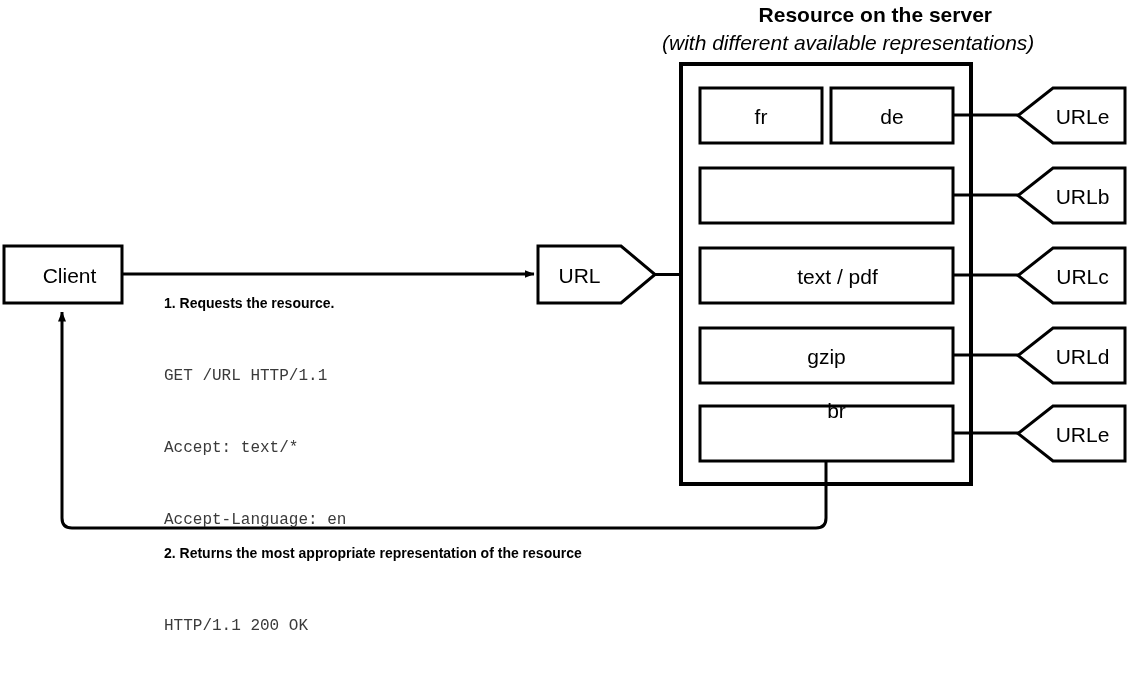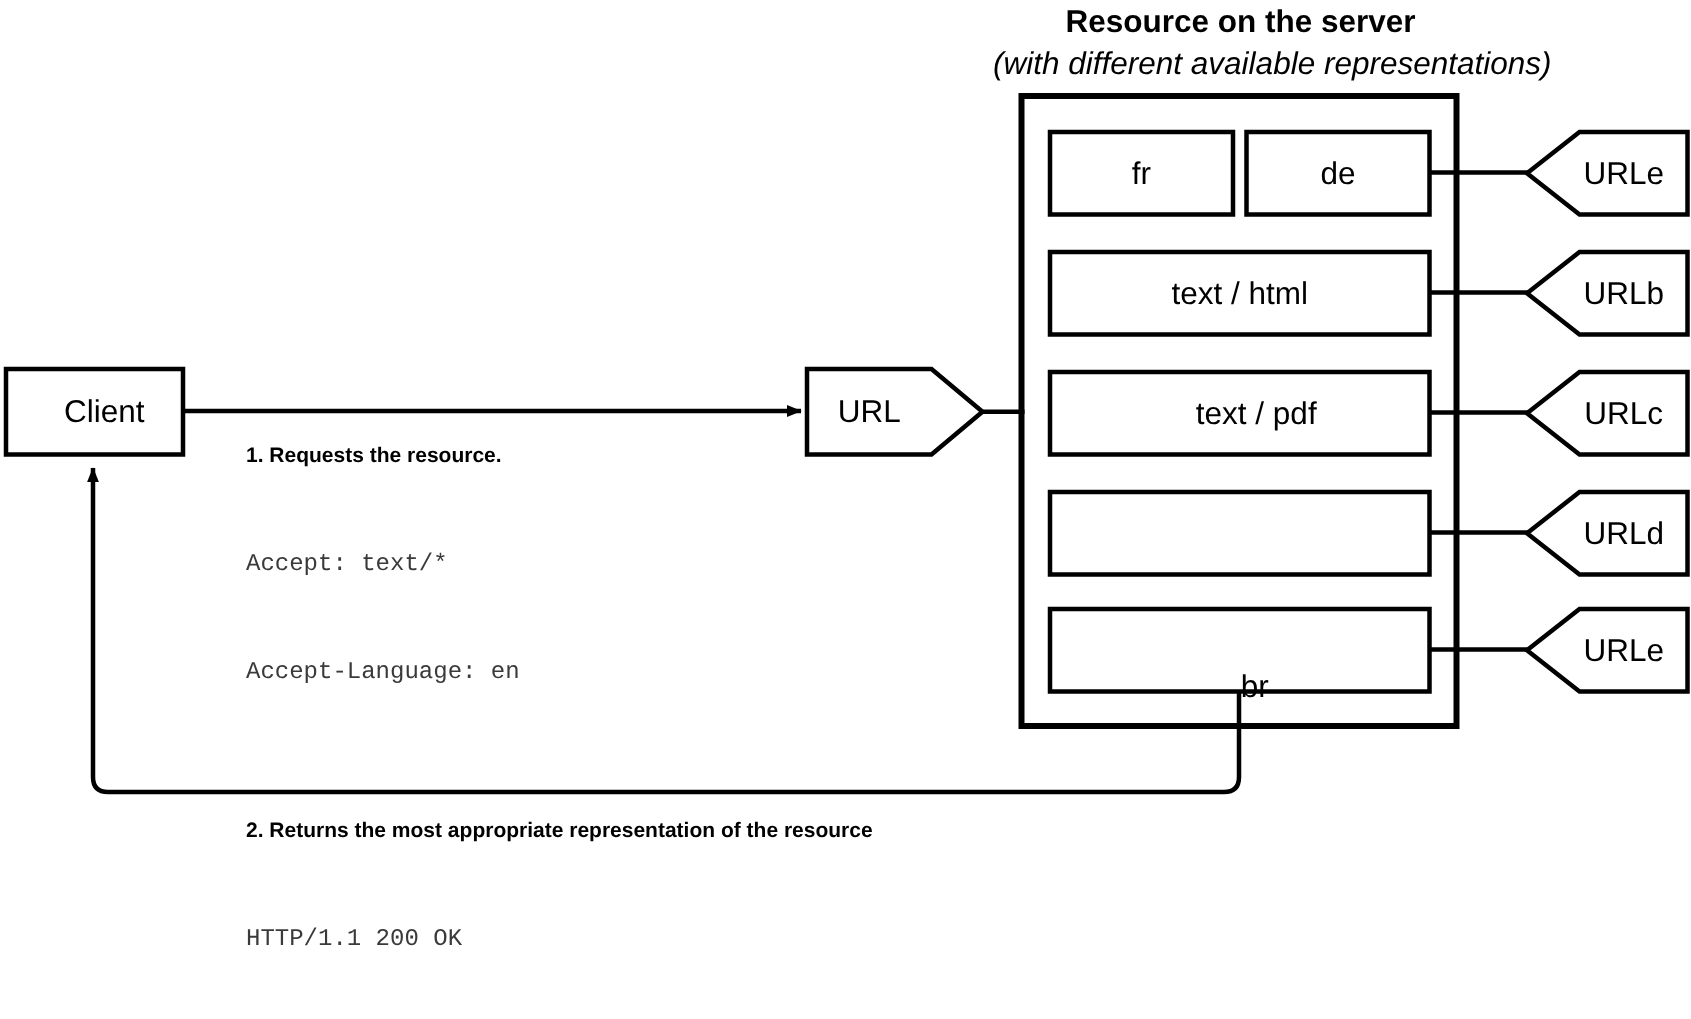--- a/index.html
+++ b/index.html
@@ -33,21 +33,21 @@
     line-height: 1;
   }
   .node-label {
     font-size: 21px;
     text-align: center;
     transform: translateY(-50%);
   }
   .title-main {
     font-size: 21px;
     font-weight: bold;
-    text-align: center;
+    text-align: right;
   }
   .title-sub {
     font-size: 21px;
     font-style: italic;
     text-align: center;
   }
   .step-title {
     font-size: 14px;
     font-weight: bold;
   }
@@ -106,32 +106,33 @@
   </svg>
 
   <div class="lbl title-main" style="left:662px; top:4px; width:330px;">Resource on the server</div>
   <div class="lbl title-sub" style="left:662px; top:32px; width:330px;">(with different available representations)</div>
 
   <div class="lbl node-label" style="left:4px; top:275px; width:131px;">Client</div>
   <div class="lbl node-label" style="left:538px; top:275px; width:83px;">URL</div>
 
   <div class="lbl node-label" style="left:700px; top:116px; width:122px;text-align:center;">fr</div>
   <div class="lbl node-label" style="left:831px; top:116px; width:122px;">de</div>
-  <div class="lbl node-label" style="left:700px; top:196px; width:253px;">text / html</div>
   <div class="lbl node-label" style="left:700px; top:276px; width:275px;">text / pdf</div>
-  <div class="lbl node-label" style="left:700px; top:458px; width:231px;padding-left:21px;">br</div>
+  <div class="lbl node-label" style="left:700px; top:356px; width:253px;">gzip</div>
+  <div class="lbl node-label" style="left:700px; top:410px; width:231px;padding-left:21px;">br</div>
 
   <div class="lbl node-label" style="left:1040px; top:116px; width:85px;">URLe</div>
   <div class="lbl node-label" style="left:1040px; top:196px; width:85px;">URLb</div>
   <div class="lbl node-label" style="left:1040px; top:276px; width:85px;">URLc</div>
   <div class="lbl node-label" style="left:1040px; top:356px; width:85px;">URLd</div>
   <div class="lbl node-label" style="left:1040px; top:434px; width:85px;">URLe</div>
 
   <div class="lbl step-title" style="left:164px; top:296px;">1. Requests the resource.</div>
   <div class="mono-block" style="left:164px; top:316px;">
+    <div>GET /URL HTTP/1.1</div>
     <div>Accept: text/*</div>
     <div>Accept-Language: en</div>
   </div>
 
   <div class="lbl step-title" style="left:164px; top:546px;">2. Returns the most appropriate representation of the resource</div>
   <div class="mono-block" style="left:164px; top:566px;">
     <div>HTTP/1.1 200 OK</div>
     
     
     

